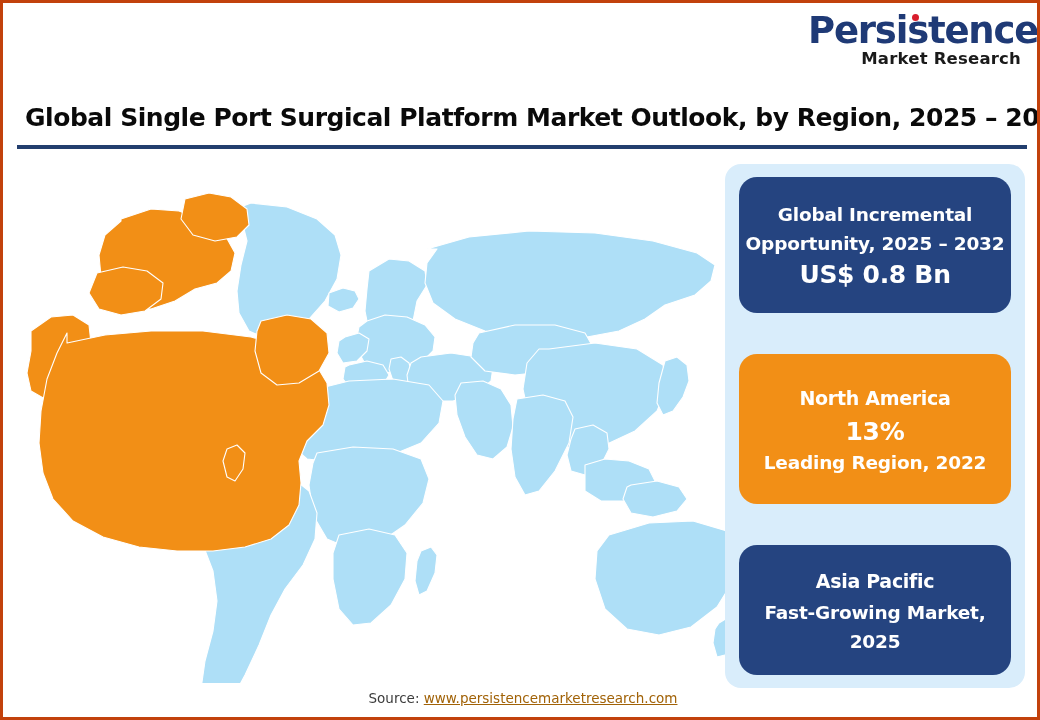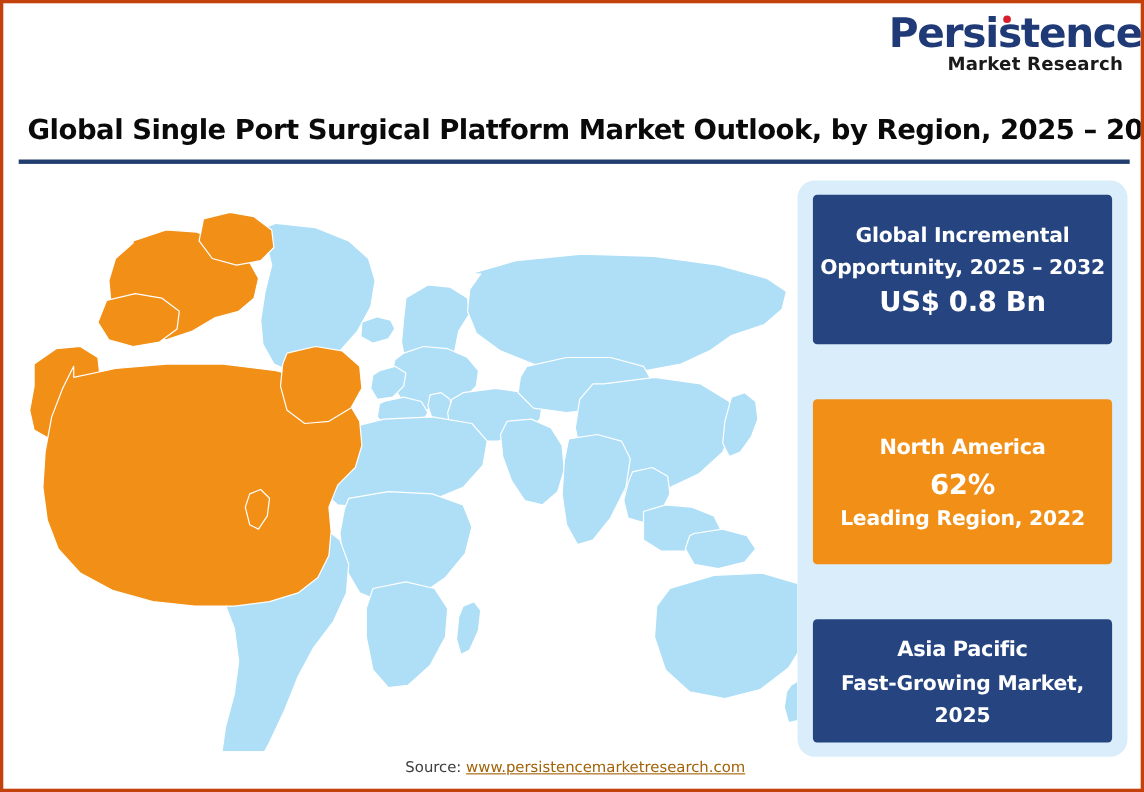--- a/index.html
+++ b/index.html
@@ -103,36 +103,36 @@
     height: 524px;
     background: #D9EDFB;
     border-radius: 16px;
     box-sizing: border-box;
     padding: 13px 14px;
     display: flex;
     flex-direction: column;
     justify-content: space-between;
   }
   .stat-card {
-    border-radius: 4px;
+    border-radius: 18px;
     box-sizing: border-box;
     display: flex;
     flex-direction: column;
     align-items: center;
     justify-content: center;
     text-align: center;
     color: #ffffff;
     padding: 8px 2px;
   }
   .card-navy { background: #254480; }
   .card-orange { background: #F28F16; }
 
   .card-0 { height: 136px; }
   .card-1 { height: 150px; }
-  .card-2 { height: 112px; }
+  .card-2 { height: 130px; }
 
   .line-sm {
     font-family: "DejaVu Sans", sans-serif;
     font-weight: bold;
     font-size: 18.5px;
     line-height: 29px;
     letter-spacing: -0.2px;
   }
   .line-lg {
     font-family: "DejaVu Sans", sans-serif;
@@ -253,21 +253,21 @@
   <div class="side-panel">
 
     <div class="stat-card card-navy card-0">
       <div class="line-sm">Global Incremental</div>
       <div class="line-sm">Opportunity, 2025 – 2032</div>
       <div class="line-lg">US$ 0.8 Bn</div>
     </div>
 
     <div class="stat-card card-orange card-1">
       <div class="line-xl">North America</div>
-      <div class="line-lg">62%</div>
+      <div class="line-lg">13%</div>
       <div class="line-sm">Leading Region, 2022</div>
     </div>
 
     <div class="stat-card card-navy card-2">
       <div class="line-xl">Asia Pacific</div>
       <div class="line-sm">Fast-Growing Market,</div>
       <div class="line-sm">2025</div>
     </div>
 
   </div>

